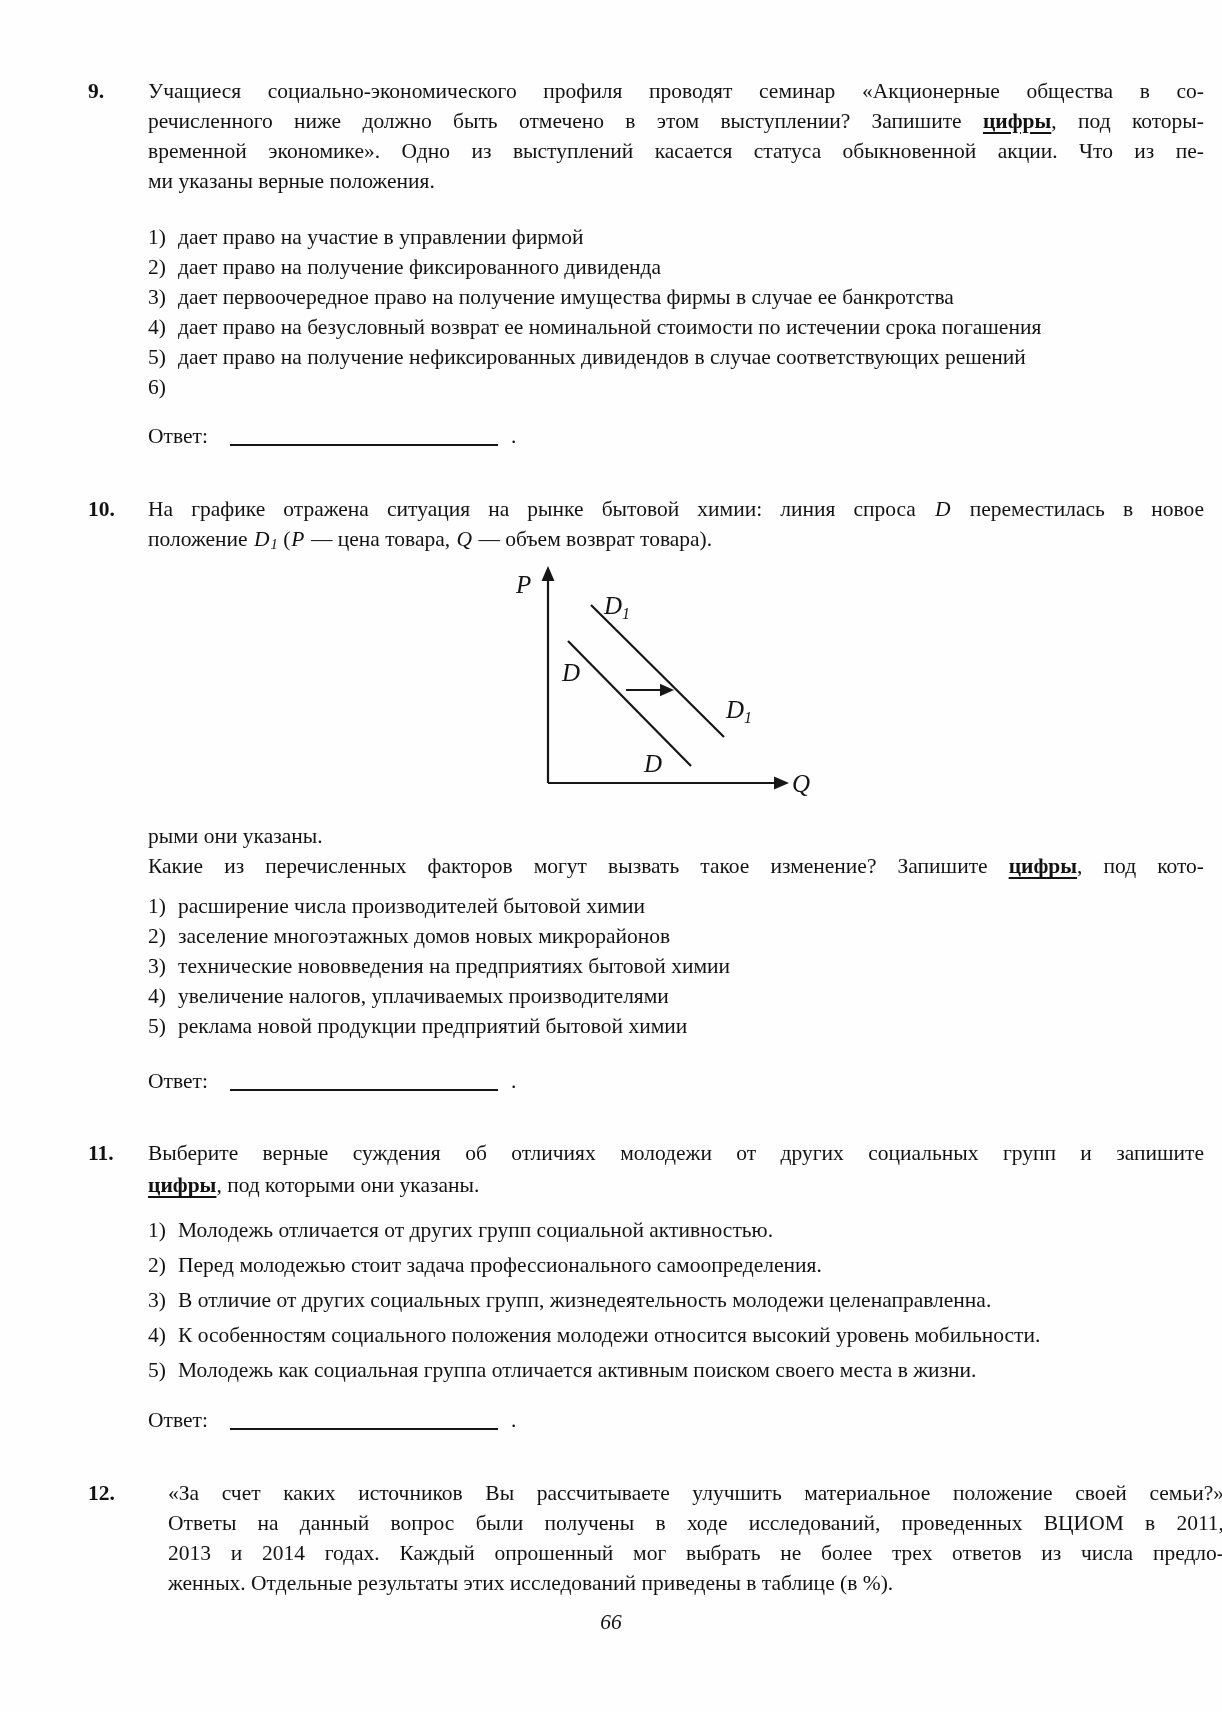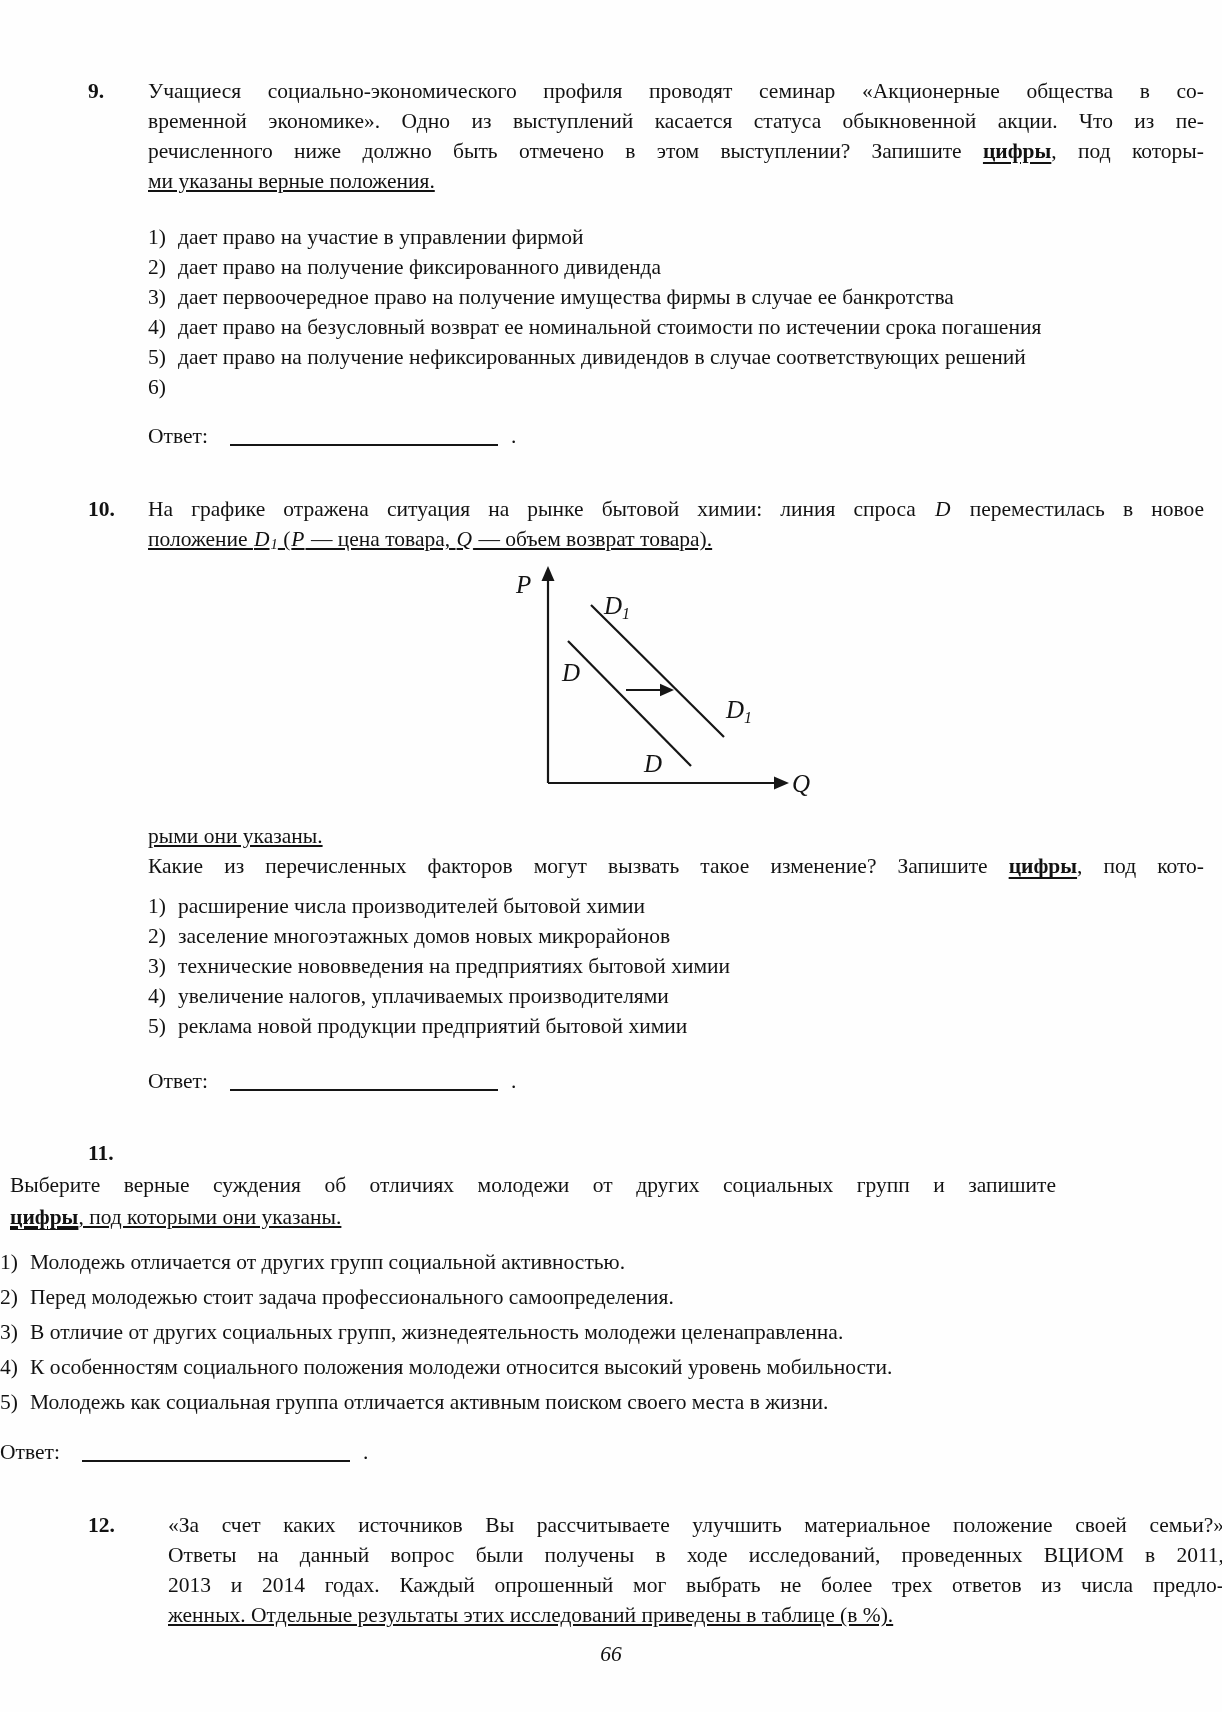--- a/index.html
+++ b/index.html
@@ -17,22 +17,22 @@
   .question { display:flex; }
   .qnum {
     flex:none; width:60px; margin-left:88px;
     font-weight:bold; line-height:30px;
   }
   .q11 .qnum { line-height:32px; }
   .qbody { flex:none; width:1056px; }
 
   
   .tline { line-height:30px; text-align:justify; text-align-last:justify; }
-  .q11 .qpara .tline { line-height:32px;margin-left:10px; }
-  .tline-last { text-align-last:left;text-decoration:underline; }
+  .q11 .qpara .tline { line-height:32px; }
+  .tline-last { text-align-last:left; }
   .em { font-weight:bold; text-decoration:underline; text-decoration-thickness:2.2px; text-underline-offset:4px; }
   .it { font-style:italic; padding:0 1px; }
   .itsub { font-style:italic; font-size:0.68em; vertical-align:-0.22em; }
 
   
   .opts { margin-top:26px; }
   .opt { display:flex; line-height:30px; white-space:nowrap; }
   .q10 .opts { margin-top:10px; }
   .q11 .opts { margin-top:12px; }
   .q11 .opt { line-height:35px; }
@@ -45,21 +45,21 @@
   .ans-blank {
     flex:none; width:268px; height:24px;
     border-bottom:2px solid #151515;
     margin-left:22px;
   }
   .ans-period { margin-left:13px; }
 
   
   .q9  { margin-top:0; }
   .q10 { margin-top:42px; }
-  .q11 { margin-top:40px;flex-direction:column; }
+  .q11 { margin-top:40px; }
   .q12 { margin-top:42px;gap:20px; }
 
   
   .figure-wrap { margin:2px 0 22px 330px; height:238px; }
   .figure-svg text {
     font-family:"Liberation Serif", serif;
     font-style:italic; font-size:25px; fill:#141414;
   }
   .figure-svg .fsub { font-size:16px; }
 
@@ -68,22 +68,22 @@
 </head>
 <body>
 
 <div class="page">
 
   <section class="question q9">
     <div class="qnum">9.</div>
     <div class="qbody">
       <div class="qpara">
           <div class="tline"><span>Учащиеся социально-экономического профиля проводят семинар «Акционерные общества в со-</span></div>
+          <div class="tline"><span>речисленного ниже должно быть отмечено в этом выступлении? Запишите </span><span class="em">цифры</span><span>, под которы-</span></div>
           <div class="tline"><span>временной экономике». Одно из выступлений касается статуса обыкновенной акции. Что из пе-</span></div>
-          <div class="tline"><span>речисленного ниже должно быть отмечено в этом выступлении? Запишите </span><span class="em">цифры</span><span>, под которы-</span></div>
           <div class="tline tline-last"><span>ми указаны верные положения.</span></div>
         </div>
       <div class="opts">
           <div class="opt">
             <span class="opt-num">1)</span>
             <span class="opt-text">дает право на участие в управлении фирмой</span>
           </div>
           <div class="opt">
             <span class="opt-num">2)</span>
             <span class="opt-text">дает право на получение фиксированного дивиденда</span>

